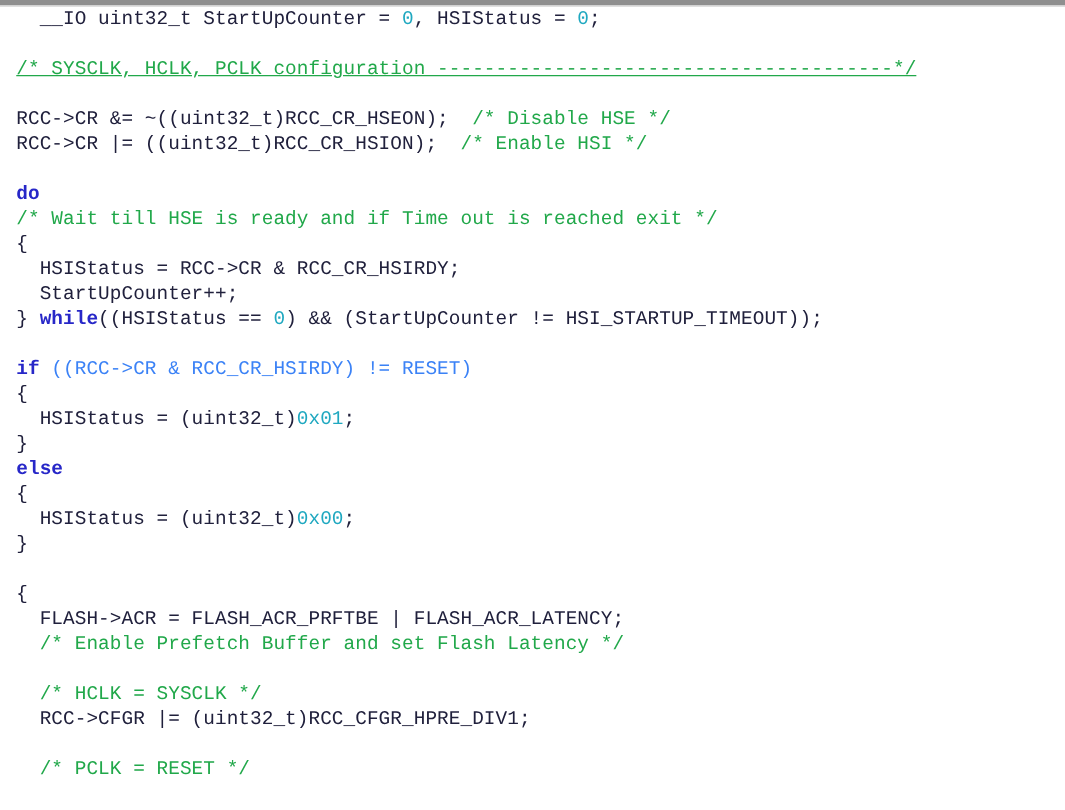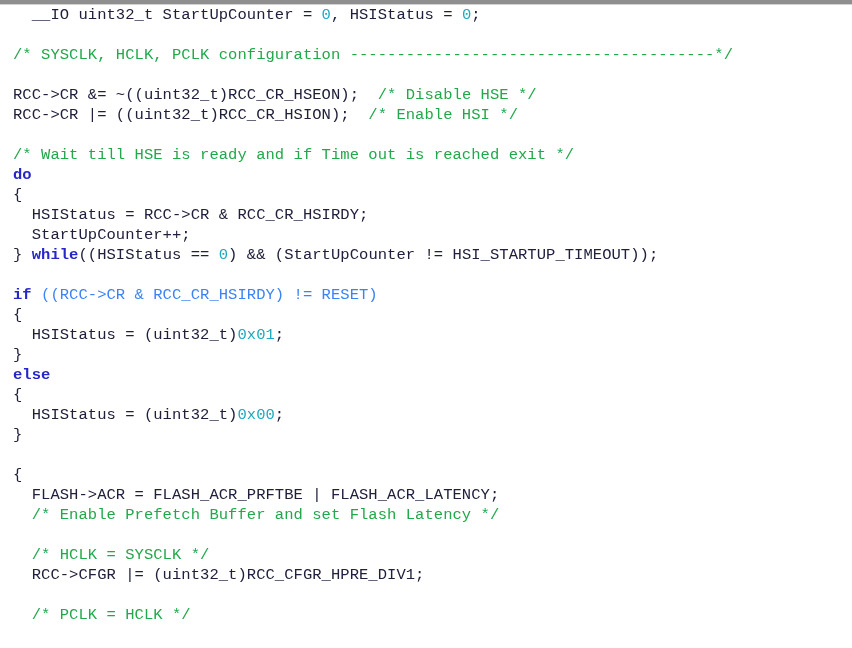--- a/index.html
+++ b/index.html
@@ -62,27 +62,27 @@
 <body>
 
 <div class="viewport">
 
   <div class="top-band"></div>
 
   <div class="code-area" id="code-area">
 
   <div class="code-line"><span class="tok-plain" style="color: rgb(32, 32, 60);">  __IO uint32_t StartUpCounter = </span><span class="tok-number" style="color: rgb(31, 168, 192);">0</span><span class="tok-plain" style="color: rgb(32, 32, 60);">, HSIStatus = </span><span class="tok-number" style="color: rgb(31, 168, 192);">0</span><span class="tok-plain" style="color: rgb(32, 32, 60);">;</span></div>
       <div class="code-line">&nbsp;</div>
-      <div class="code-line"><span class="tok-comment" style="color: rgb(33, 168, 74);">/* SYSCLK, HCLK, PCLK configuration ---------------------------------------*/</span></div>
+      <div class="code-line"><span class="tok-comment" style="color: rgb(33, 168, 74); text-decoration: underline;">/* SYSCLK, HCLK, PCLK configuration ---------------------------------------*/</span></div>
       <div class="code-line">&nbsp;</div>
       <div class="code-line"><span class="tok-plain" style="color: rgb(32, 32, 60);">RCC-&gt;CR &amp;= ~((uint32_t)RCC_CR_HSEON);  </span><span class="tok-comment" style="color: rgb(33, 168, 74);">/* Disable HSE */</span></div>
       <div class="code-line"><span class="tok-plain" style="color: rgb(32, 32, 60);">RCC-&gt;CR |= ((uint32_t)RCC_CR_HSION);  </span><span class="tok-comment" style="color: rgb(33, 168, 74);">/* Enable HSI */</span></div>
       <div class="code-line">&nbsp;</div>
+      <div class="code-line"><span class="tok-keyword" style="color: rgb(39, 39, 200);">do</span></div>
       <div class="code-line"><span class="tok-comment" style="color: rgb(33, 168, 74);">/* Wait till HSE is ready and if Time out is reached exit */</span></div>
-      <div class="code-line"><span class="tok-keyword" style="color: rgb(39, 39, 200);">do</span></div>
       <div class="code-line"><span class="tok-plain" style="color: rgb(32, 32, 60);">{</span></div>
       <div class="code-line"><span class="tok-plain" style="color: rgb(32, 32, 60); margin-top: 13px;">  HSIStatus = RCC-&gt;CR &amp; RCC_CR_HSIRDY;</span></div>
       <div class="code-line"><span class="tok-plain" style="color: rgb(32, 32, 60);">  StartUpCounter++;</span></div>
       <div class="code-line"><span class="tok-plain" style="color: rgb(32, 32, 60);">} </span><span class="tok-keyword" style="color: rgb(39, 39, 200);">while</span><span class="tok-plain" style="color: rgb(32, 32, 60);">((HSIStatus == </span><span class="tok-number" style="color: rgb(31, 168, 192);">0</span><span class="tok-plain" style="color: rgb(32, 32, 60);">) &amp;&amp; (StartUpCounter != HSI_STARTUP_TIMEOUT));</span></div>
       <div class="code-line">&nbsp;</div>
       <div class="code-line"><span class="tok-keyword" style="color: rgb(39, 39, 200);">if</span><span class="tok-plain" style="color: #3b82f6;"> ((RCC-&gt;CR &amp; RCC_CR_HSIRDY) != RESET)</span></div>
       <div class="code-line"><span class="tok-plain" style="color: rgb(32, 32, 60);">{</span></div>
       <div class="code-line"><span class="tok-plain" style="color: rgb(32, 32, 60);">  HSIStatus = (uint32_t)</span><span class="tok-number" style="color: rgb(31, 168, 192);">0x01</span><span class="tok-plain" style="color: rgb(32, 32, 60);">;</span></div>
       <div class="code-line"><span class="tok-plain" style="color: rgb(32, 32, 60);">}</span></div>
       <div class="code-line"><span class="tok-keyword" style="color: rgb(39, 39, 200);">else</span></div>
@@ -90,16 +90,16 @@
       <div class="code-line"><span class="tok-plain" style="color: rgb(32, 32, 60);">  HSIStatus = (uint32_t)</span><span class="tok-number" style="color: rgb(31, 168, 192);">0x00</span><span class="tok-plain" style="color: rgb(32, 32, 60);">;</span></div>
       <div class="code-line"><span class="tok-plain" style="color: rgb(32, 32, 60);">}</span></div>
       <div class="code-line">&nbsp;</div>
       <div class="code-line"><span class="tok-plain" style="color: rgb(32, 32, 60);">{</span></div>
       <div class="code-line"><span class="tok-plain" style="color: rgb(32, 32, 60);">  FLASH-&gt;ACR = FLASH_ACR_PRFTBE | FLASH_ACR_LATENCY;</span></div>
       <div class="code-line"><span class="tok-plain" style="color: rgb(32, 32, 60);">  </span><span class="tok-comment" style="color: rgb(33, 168, 74);">/* Enable Prefetch Buffer and set Flash Latency */</span></div>
       <div class="code-line">&nbsp;</div>
       <div class="code-line"><span class="tok-plain" style="color: rgb(32, 32, 60);">  </span><span class="tok-comment" style="color: rgb(33, 168, 74);">/* HCLK = SYSCLK */</span></div>
       <div class="code-line"><span class="tok-plain" style="color: rgb(32, 32, 60);">  RCC-&gt;CFGR |= (uint32_t)RCC_CFGR_HPRE_DIV1;</span></div>
       <div class="code-line">&nbsp;</div>
-      <div class="code-line"><span class="tok-plain" style="color: rgb(32, 32, 60);">  </span><span class="tok-comment" style="color: rgb(33, 168, 74);">/* PCLK = HCLK */</span></div>
+      <div class="code-line"><span class="tok-plain" style="color: rgb(32, 32, 60);">  </span><span class="tok-comment" style="color: rgb(33, 168, 74);">/* PCLK = RESET */</span></div>
     </div>
 
 </div>
 
 </body></html>

